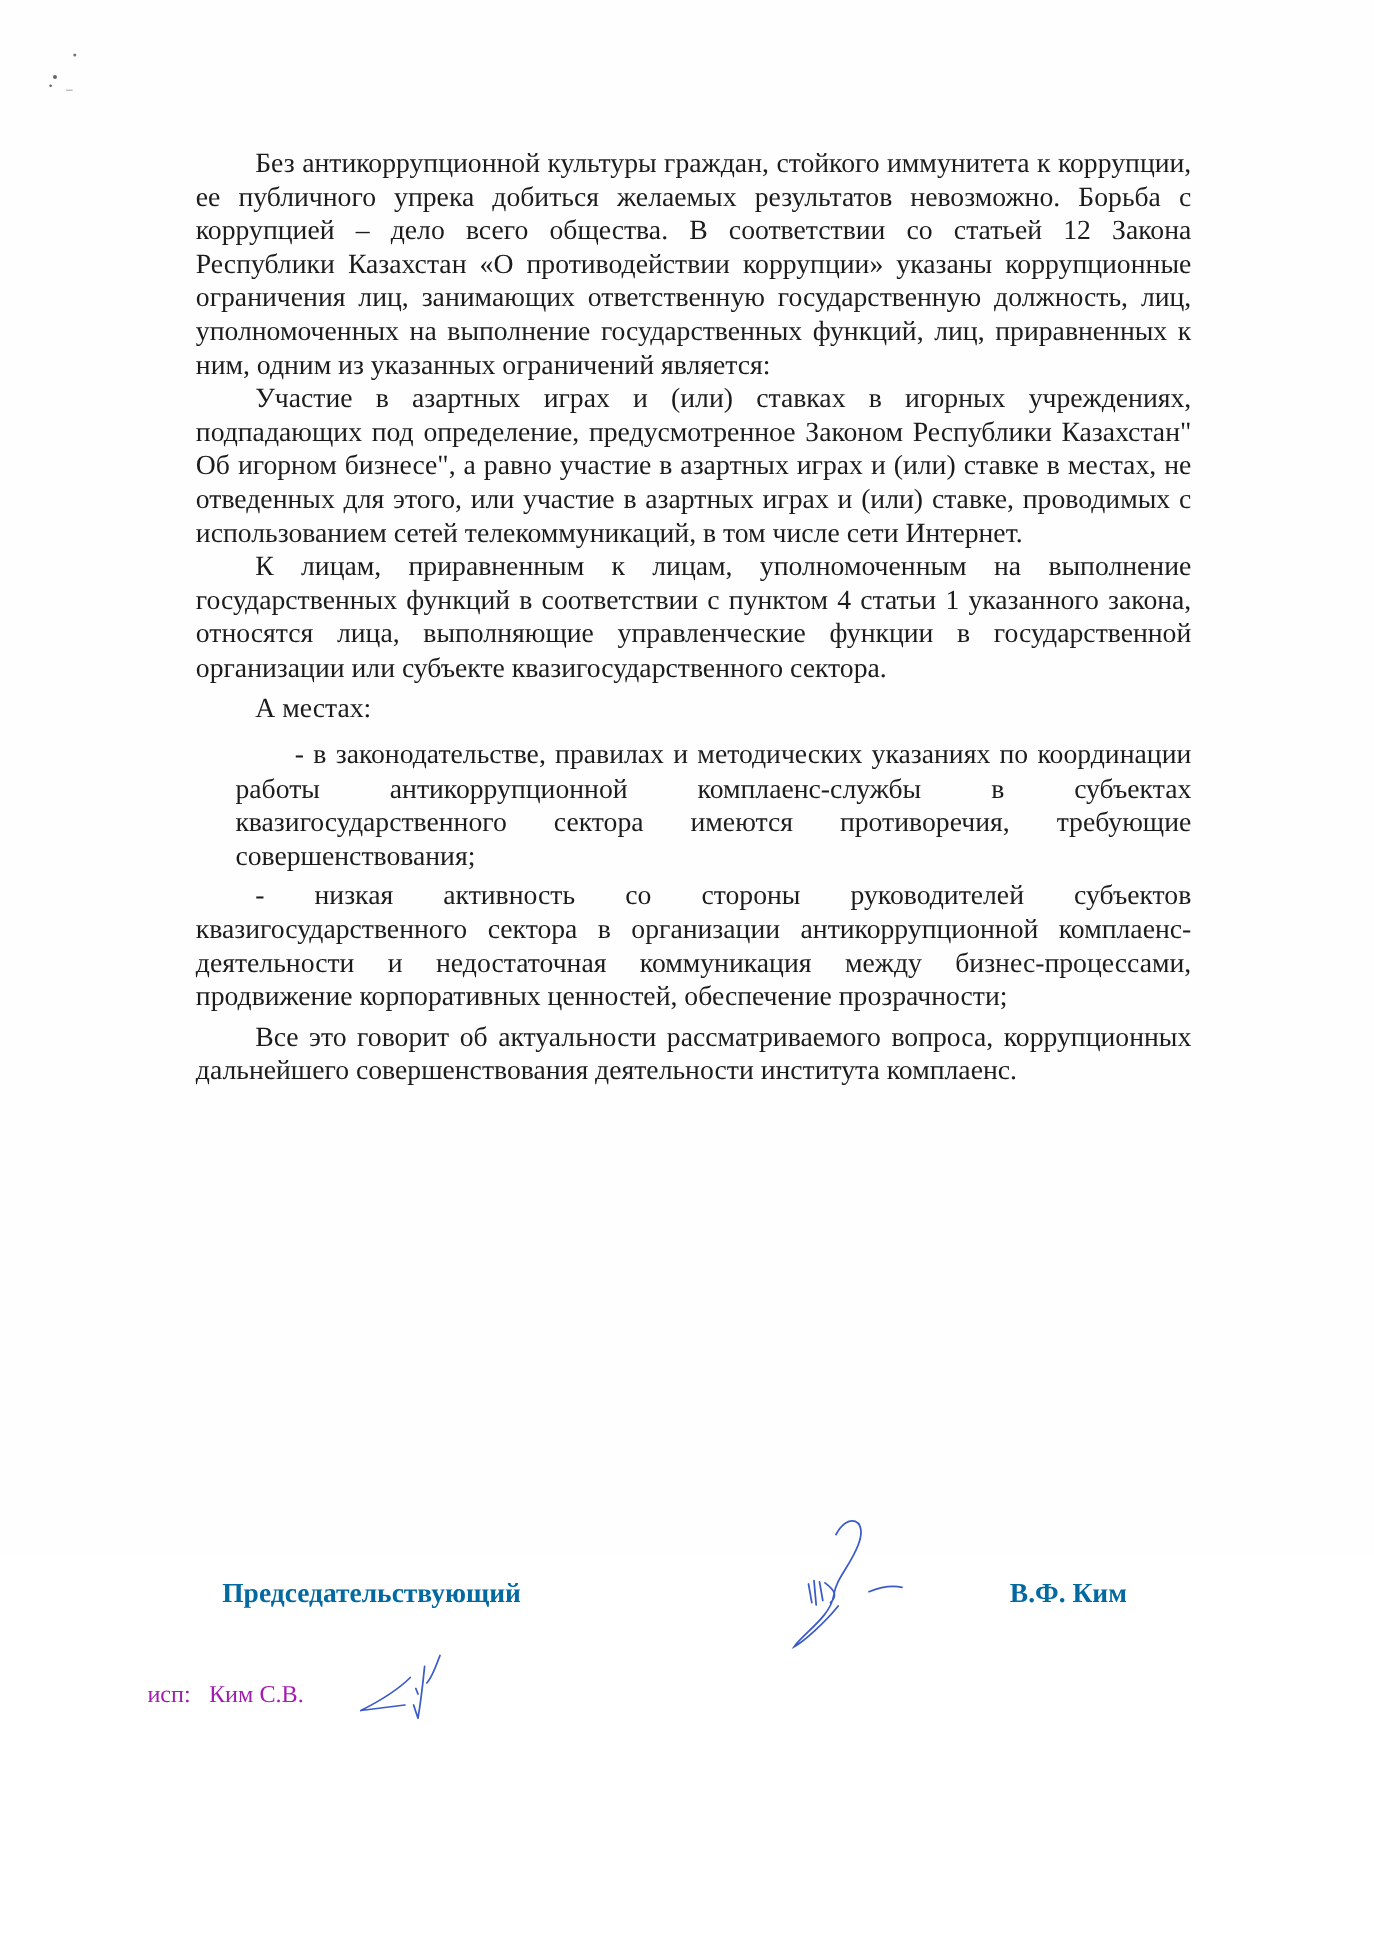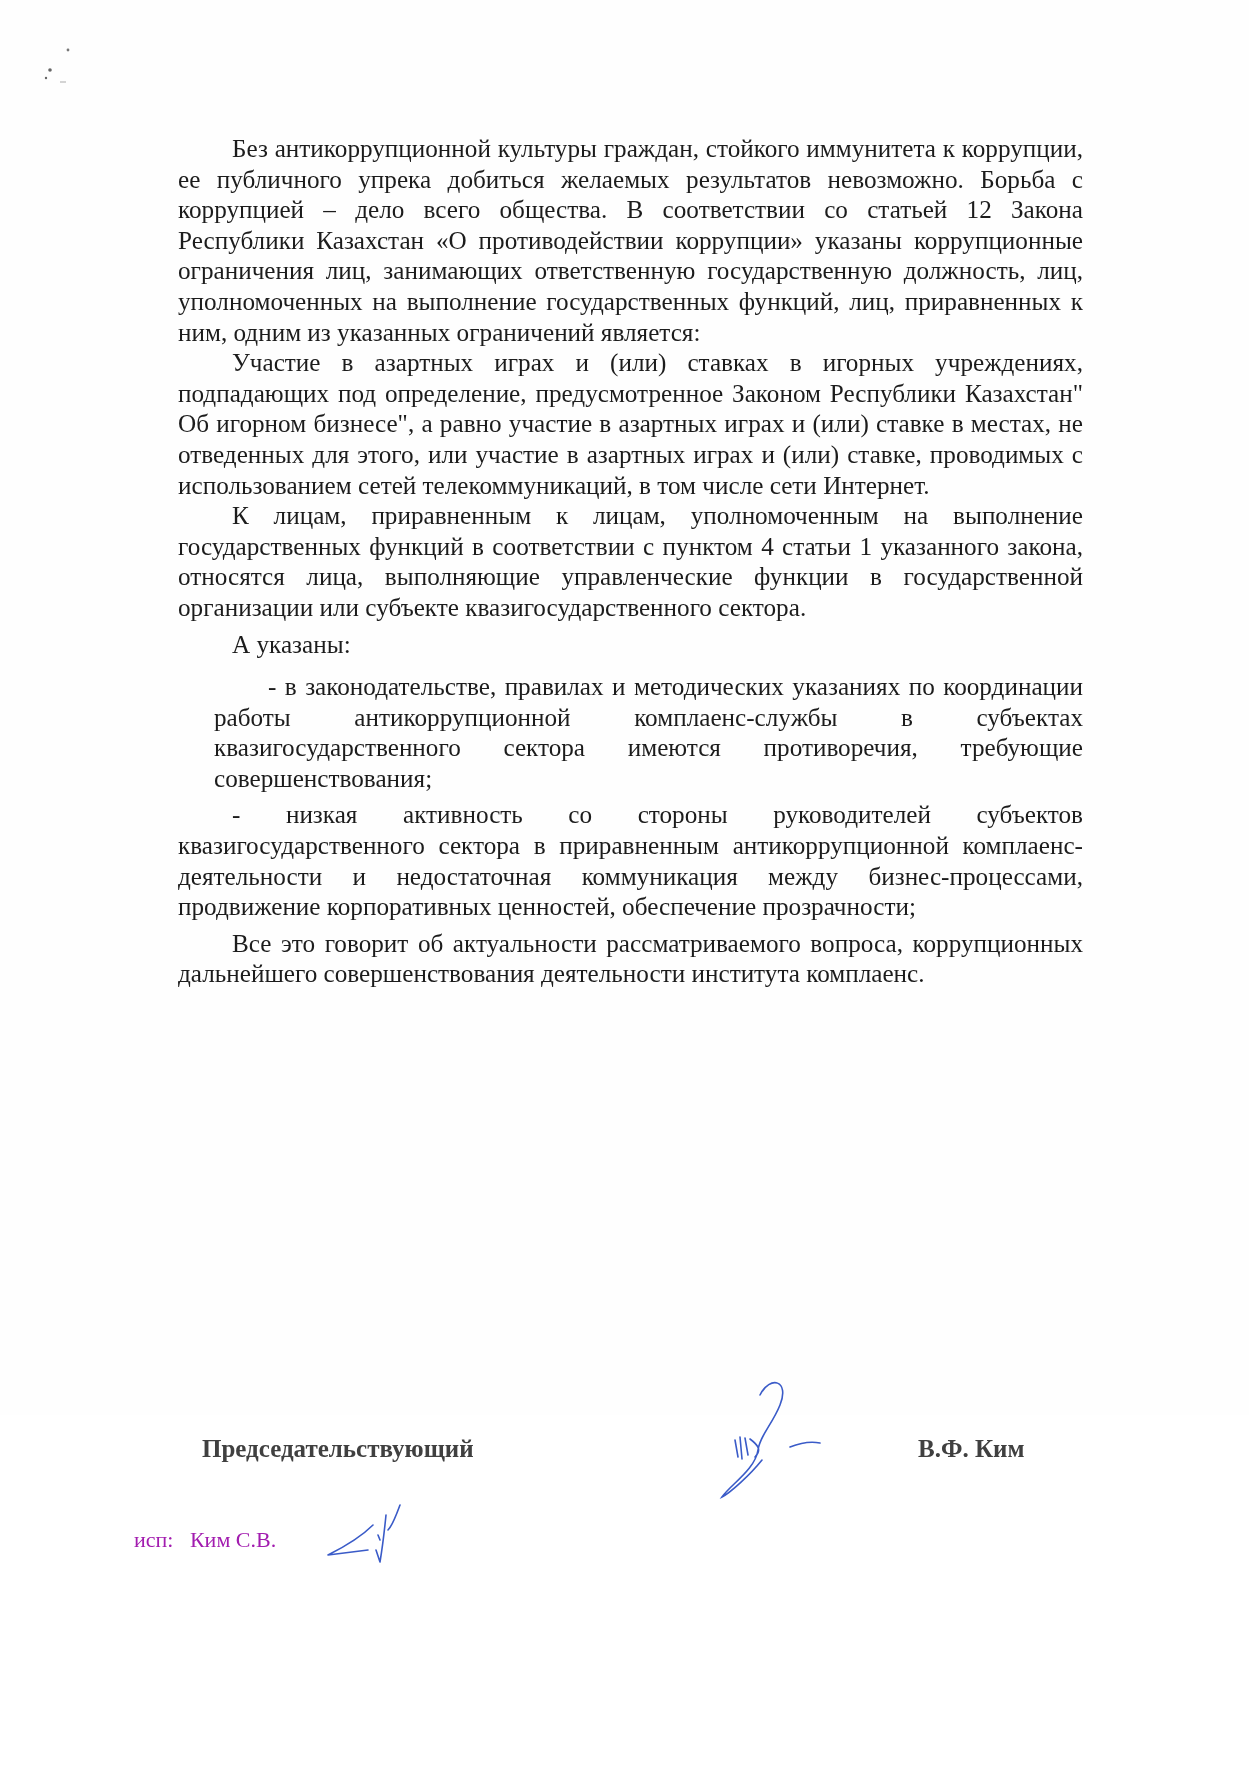--- a/index.html
+++ b/index.html
@@ -14,21 +14,21 @@
     font-family: "Liberation Serif", serif;
     font-size: 25.2px;
     line-height: 30.6px;
     color: #1c1c1c;
     text-align: justify;
   }
   .para { margin: 0; text-indent: 54px; }
   .para.gap { margin-top: 6px; }
   .para.gap-lg { margin-top: 12px; margin-left: 36px; }
   .sig-row { position: absolute; top: 1435px; left: 0; width: 1249px; height: 40px;
-    font-family: "Liberation Serif", serif; font-weight: bold; font-size: 25px; color: #404040; }
+    font-family: "Liberation Serif", serif; font-weight: bold; font-size: 25px; color: #0369a1; }
   .sig-title { position: absolute; left: 202px; top: 0; }
   .sig-name { position: absolute; left: 918px; top: 0; }
   .sig-mark { position: absolute; left: 700px; top: 1375px; width: 150px; height: 130px; }
   .exec-row { position: absolute; top: 1527px; left: 134px;
     font-family: Liberation Serif, serif; font-size: 22px; color: #a21caf; }
   .exec-sig { position: absolute; left: 318px; top: 1500px; width: 120px; height: 70px; }
 </style>
 </head>
 <body>
 
@@ -38,23 +38,23 @@
     <circle cx="48" cy="30" r="1.4" fill="#777"></circle>
     <circle cx="30" cy="50" r="1.8" fill="#666"></circle>
     <circle cx="26" cy="58" r="1.2" fill="#666"></circle>
     <line x1="40" y1="62" x2="46" y2="62" stroke="#aaa" stroke-width="1"></line>
   </svg>
 
   <div class="text-block">
     <p class="para">Без антикоррупционной культуры граждан, стойкого иммунитета к коррупции, ее публичного упрека добиться желаемых результатов невозможно. Борьба с коррупцией – дело всего общества. В соответствии со статьей 12 Закона Республики Казахстан «О противодействии коррупции» указаны коррупционные ограничения лиц, занимающих ответственную государственную должность, лиц, уполномоченных на выполнение государственных функций, лиц, приравненных к ним, одним из указанных ограничений является:</p>
     <p class="para">Участие в азартных играх и (или) ставках в игорных учреждениях, подпадающих под определение, предусмотренное Законом Республики Казахстан" Об игорном бизнесе", а равно участие в азартных играх и (или) ставке в местах, не отведенных для этого, или участие в азартных играх и (или) ставке, проводимых с использованием сетей телекоммуникаций, в том числе сети Интернет.</p>
     <p class="para">К лицам, приравненным к лицам, уполномоченным на выполнение государственных функций в соответствии с пунктом 4 статьи 1 указанного закона, относятся лица, выполняющие управленческие функции в государственной организации или субъекте квазигосударственного сектора.</p>
-    <p class="para gap">А указаны:</p>
+    <p class="para gap">А местах:</p>
     <p class="para gap-lg">- в законодательстве, правилах и методических указаниях по координации работы антикоррупционной комплаенс-службы в субъектах квазигосударственного сектора имеются противоречия, требующие совершенствования;</p>
-    <p class="para gap">- низкая активность со стороны руководителей субъектов квазигосударственного сектора в приравненным антикоррупционной комплаенс-деятельности и недостаточная коммуникация между бизнес-процессами, продвижение корпоративных ценностей, обеспечение прозрачности;</p>
+    <p class="para gap">- низкая активность со стороны руководителей субъектов квазигосударственного сектора в организации антикоррупционной комплаенс-деятельности и недостаточная коммуникация между бизнес-процессами, продвижение корпоративных ценностей, обеспечение прозрачности;</p>
     <p class="para gap">Все это говорит об актуальности рассматриваемого вопроса, коррупционных дальнейшего совершенствования деятельности института комплаенс.</p>
   </div>
 
   <div class="sig-row">
     <span class="sig-title">Председательствующий</span>
     <span class="sig-name">В.Ф. Ким</span>
   </div>
 
   <svg class="sig-mark" viewBox="0 0 150 130">
     <path d="M60 20 C 70 0, 90 5, 80 30 C 72 50, 60 60, 58 75 C 55 95, 30 110, 22 122 C 30 118, 50 100, 62 85 M35 65 L 38 82 M40 62 L 42 84 M45 63 L 48 80 M50 64 C 58 70, 62 75, 55 82 M90 72 C 100 68, 110 66, 120 68" fill="none" stroke="#3a5bc8" stroke-width="1.6" stroke-linecap="round"></path>

